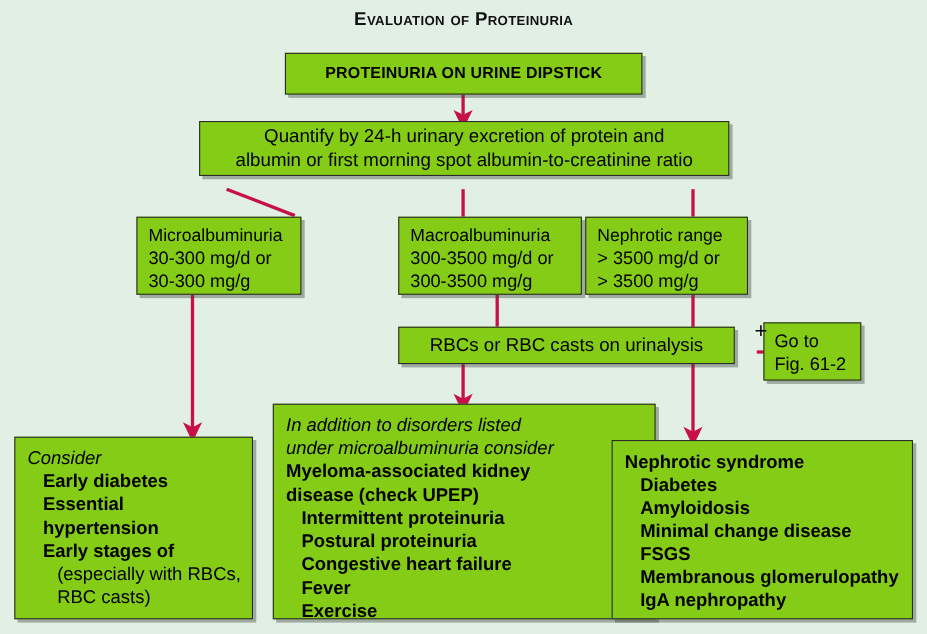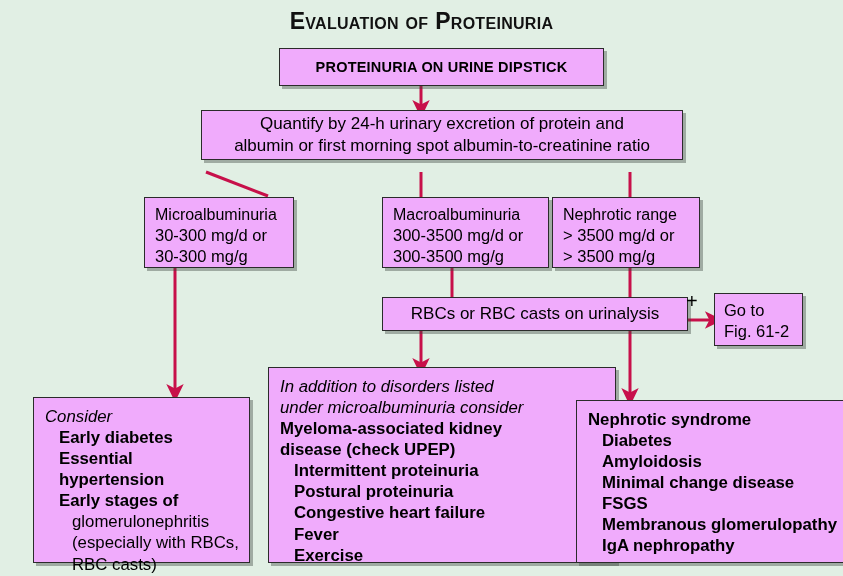--- a/index.html
+++ b/index.html
@@ -21,34 +21,33 @@
   svg.connectors {
     position: absolute;
     left: 0;
     top: 0;
     width: 843px;
     height: 576px;
     pointer-events: none;
   }
   .box {
     position: absolute;
-    background: #f0abfc;
+    background: #84cc16;
     border: 1.5px solid #2b2b2b;
     box-shadow: 3px 3px 0 rgba(60,70,62,0.40);
     box-sizing: border-box;
     color: #000;
     z-index: 3;
-    margin-left: 20px;
   }
   .title {
     position: absolute;
     width: 843px;
     text-align: center;
     top: 8px;
-    font-size: 23px;
+    font-size: 17px;
     font-weight: bold;
     font-variant: small-caps;
     letter-spacing: 0.3px;
     color: #111;
     z-index: 4;
   }
   .ctr {
     display: flex;
     align-items: center;
     justify-content: center;
@@ -173,21 +172,20 @@
   <div class="box goto" style="left:694px; top:293px; width:89px; height:53px;">
     <div>Go to</div>
     <div>Fig. 61-2</div>
   </div>
 
   <div class="box listbox" style="left:13px; top:397px; width:217px; height:166px;">
     <div class="hd-italic">Consider</div>
     <div class="item">Early diabetes</div>
     <div class="item">Essential hypertension</div>
     <div class="item">Early stages of</div>
-    <div class="item-cont">glomerulonephritis</div>
     <div class="item-cont">(especially with RBCs,</div>
     <div class="item-cont">RBC casts)</div>
   </div>
 
   <div class="box listbox" style="left:248px; top:367px; width:348px; height:196px;">
     <div class="hd-italic">In addition to disorders listed</div>
     <div class="hd-italic">under microalbuminuria consider</div>
     <div class="hd-bold">Myeloma-associated kidney</div>
     <div class="hd-bold">disease (check UPEP)</div>
     <div class="item">Intermittent proteinuria</div>

